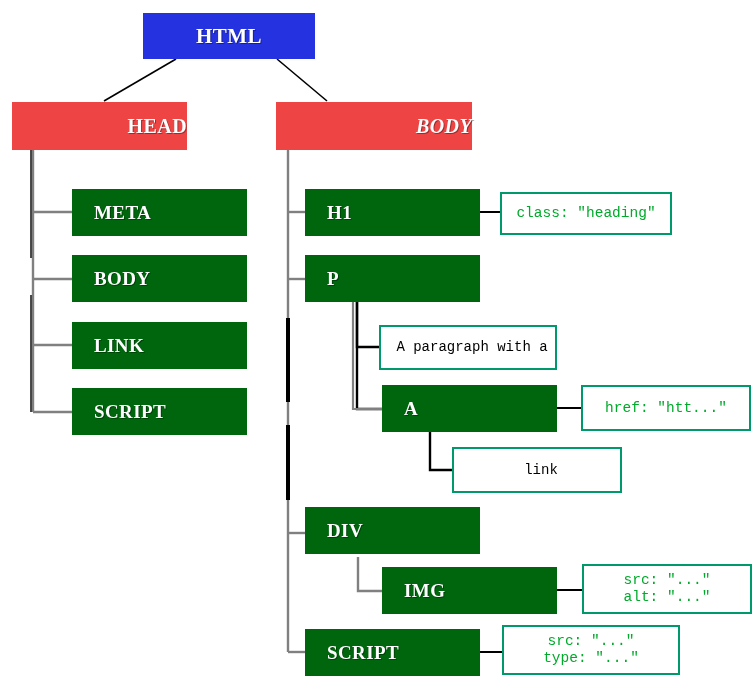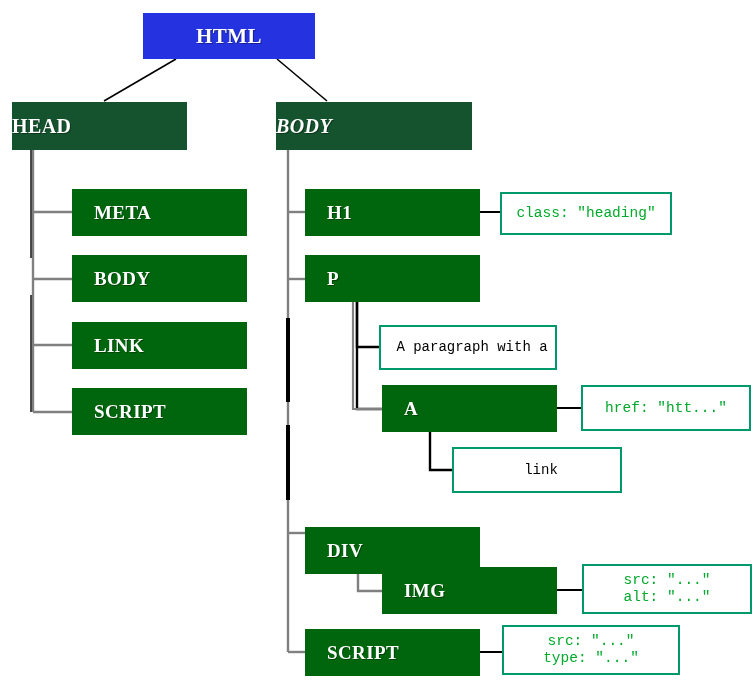--- a/index.html
+++ b/index.html
@@ -34,22 +34,22 @@
     letter-spacing: 0.4px;
     text-shadow: 1px 1px 0 rgba(0,0,0,0.35);
     z-index: 3;
   }
   .node.root {
     background: #2432e0;
     justify-content: center;
     font-size: 21px;
   }
   .node.sect {
-    background: #14532d;
-    justify-content: flex-start;
+    background: #ef4444;
+    justify-content: flex-end;
     font-size: 20px;
   }
   .node.elem {
     background: #00660d;
     justify-content: flex-start;
     font-size: 19px;
     padding-left: 22px;
   }
   .attrbox {
     position: absolute;
@@ -165,21 +165,21 @@
       </div>
       <div class="node elem" style="left: 305px; top: 189px; width: 175px; height: 47px;">
         <span>H1</span>
       </div>
       <div class="node elem" style="left: 305px; top: 255px; width: 175px; height: 47px;">
         <span>P</span>
       </div>
       <div class="node elem" style="left: 382px; top: 385px; width: 175px; height: 47px;">
         <span>A</span>
       </div>
-      <div class="node elem" style="left: 305px; top: 527px; width: 175px; height: 47px;">
+      <div class="node elem" style="left: 305px; top: 507px; width: 175px; height: 47px;">
         <span>DIV</span>
       </div>
       <div class="node elem" style="left: 382px; top: 567px; width: 175px; height: 47px;">
         <span>IMG</span>
       </div>
       <div class="node elem" style="left: 305px; top: 629px; width: 175px; height: 47px;">
         <span>SCRIPT</span>
       </div>
     </div>
   <div id="attrs-layer">

